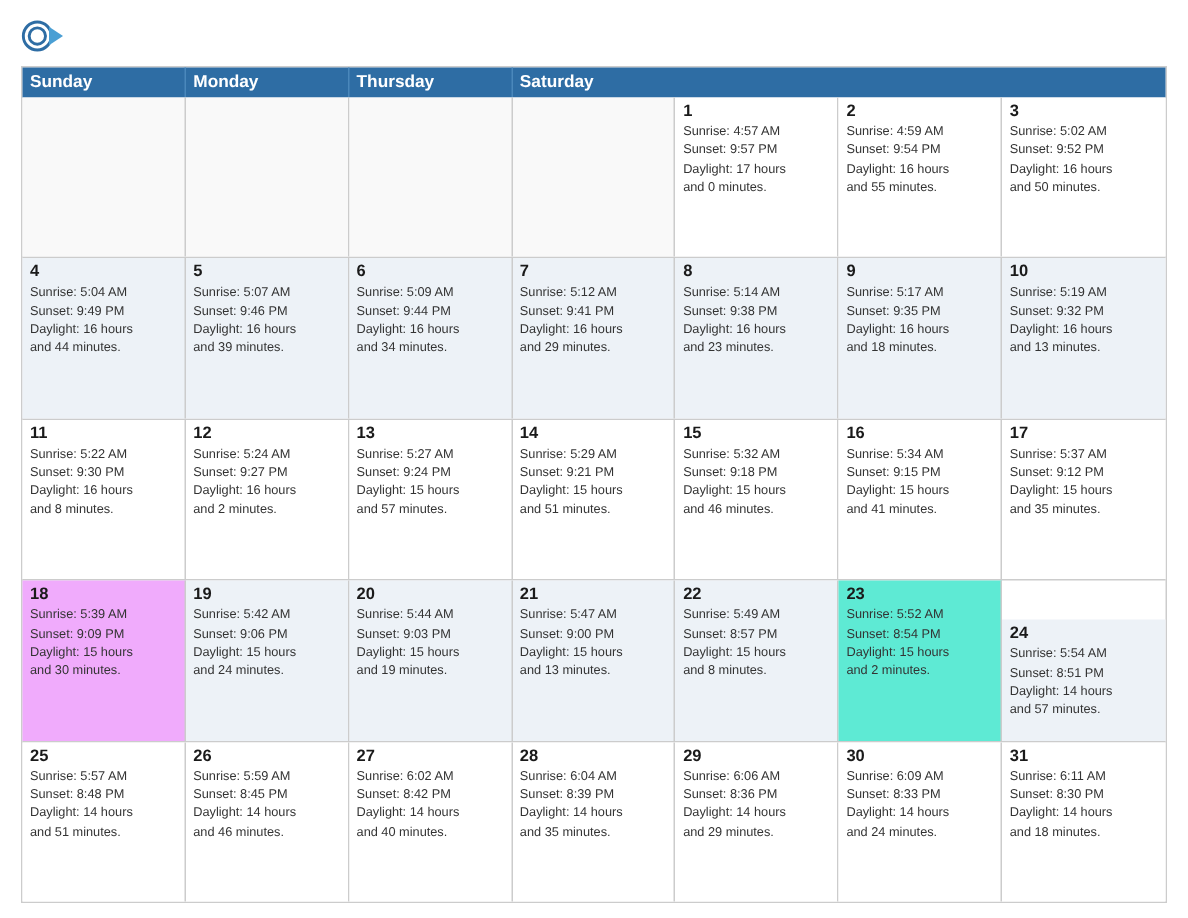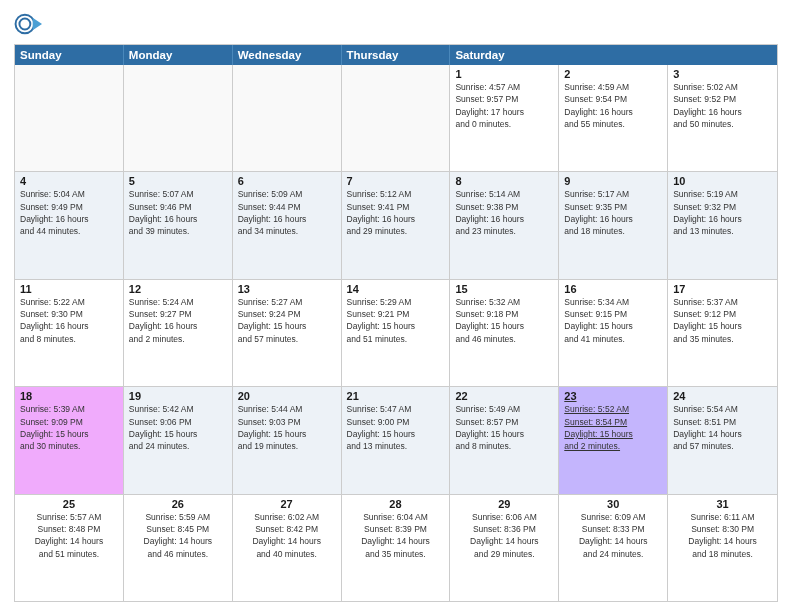--- a/index.html
+++ b/index.html
@@ -78,21 +78,21 @@
       flex: 1;
       display: flex;
       flex-direction: column;
     }
     .cal-row {
       display: grid;
       grid-template-columns: repeat(7, 1fr);
       flex: 1;
       border-bottom: 1px solid #ccc;
     }
-    .cal-row:last-child { border-bottom: none; text-align: center; }
+    .cal-row:last-child { border-bottom: none; }
     .cal-cell {
       border-right: 1px solid #ccc;
       padding: 3px 5px;
       font-size: 8.8px;
       color: #333;
       vertical-align: top;
       background: #fff;
       min-height: 0;
     }
     .cal-cell:last-child { border-right: none; }
@@ -131,21 +131,20 @@
     <div class="title-block">
       <div class="main-title"></div>
       <div class="subtitle"></div>
     </div>
   </div>
 
   <div class="calendar">
     <div class="cal-header">
     <div class="cal-header-cell">Sunday</div>
         <div class="cal-header-cell">Monday</div>
-        <div class="cal-header-cell">Wednesday</div>
         <div class="cal-header-cell">Thursday</div>
         <div class="cal-header-cell">Saturday</div>
       </div>
     <div class="cal-body">
     <div class="cal-row">
           <div class="cal-cell empty"></div>
           <div class="cal-cell empty"></div>
           <div class="cal-cell empty"></div>
           <div class="cal-cell empty"></div>
           <div class="cal-cell">
@@ -235,25 +234,25 @@
             <div class="day-info">Sunrise: 5:44 AM<br>Sunset: 9:03 PM<br>Daylight: 15 hours<br>and 19 minutes.</div>
           </div>
           <div class="cal-cell alt-row" style="background: rgb(237, 242, 247);">
             <span class="day-num">21</span>
             <div class="day-info">Sunrise: 5:47 AM<br>Sunset: 9:00 PM<br>Daylight: 15 hours<br>and 13 minutes.</div>
           </div>
           <div class="cal-cell alt-row" style="background: rgb(237, 242, 247);">
             <span class="day-num">22</span>
             <div class="day-info">Sunrise: 5:49 AM<br>Sunset: 8:57 PM<br>Daylight: 15 hours<br>and 8 minutes.</div>
           </div>
-          <div class="cal-cell alt-row" style="background: #c4b5fd; text-decoration: underline;">
+          <div class="cal-cell alt-row" style="background: #5eead4;">
             <span class="day-num">23</span>
             <div class="day-info">Sunrise: 5:52 AM<br>Sunset: 8:54 PM<br>Daylight: 15 hours<br>and 2 minutes.</div>
           </div>
-          <div class="cal-cell alt-row" style="background: rgb(237, 242, 247);">
+          <div class="cal-cell alt-row" style="background: rgb(237, 242, 247); margin-top: 26px;">
             <span class="day-num">24</span>
             <div class="day-info">Sunrise: 5:54 AM<br>Sunset: 8:51 PM<br>Daylight: 14 hours<br>and 57 minutes.</div>
           </div>
         </div>
         <div class="cal-row">
           <div class="cal-cell">
             <span class="day-num">25</span>
             <div class="day-info">Sunrise: 5:57 AM<br>Sunset: 8:48 PM<br>Daylight: 14 hours<br>and 51 minutes.</div>
           </div>
           <div class="cal-cell">

